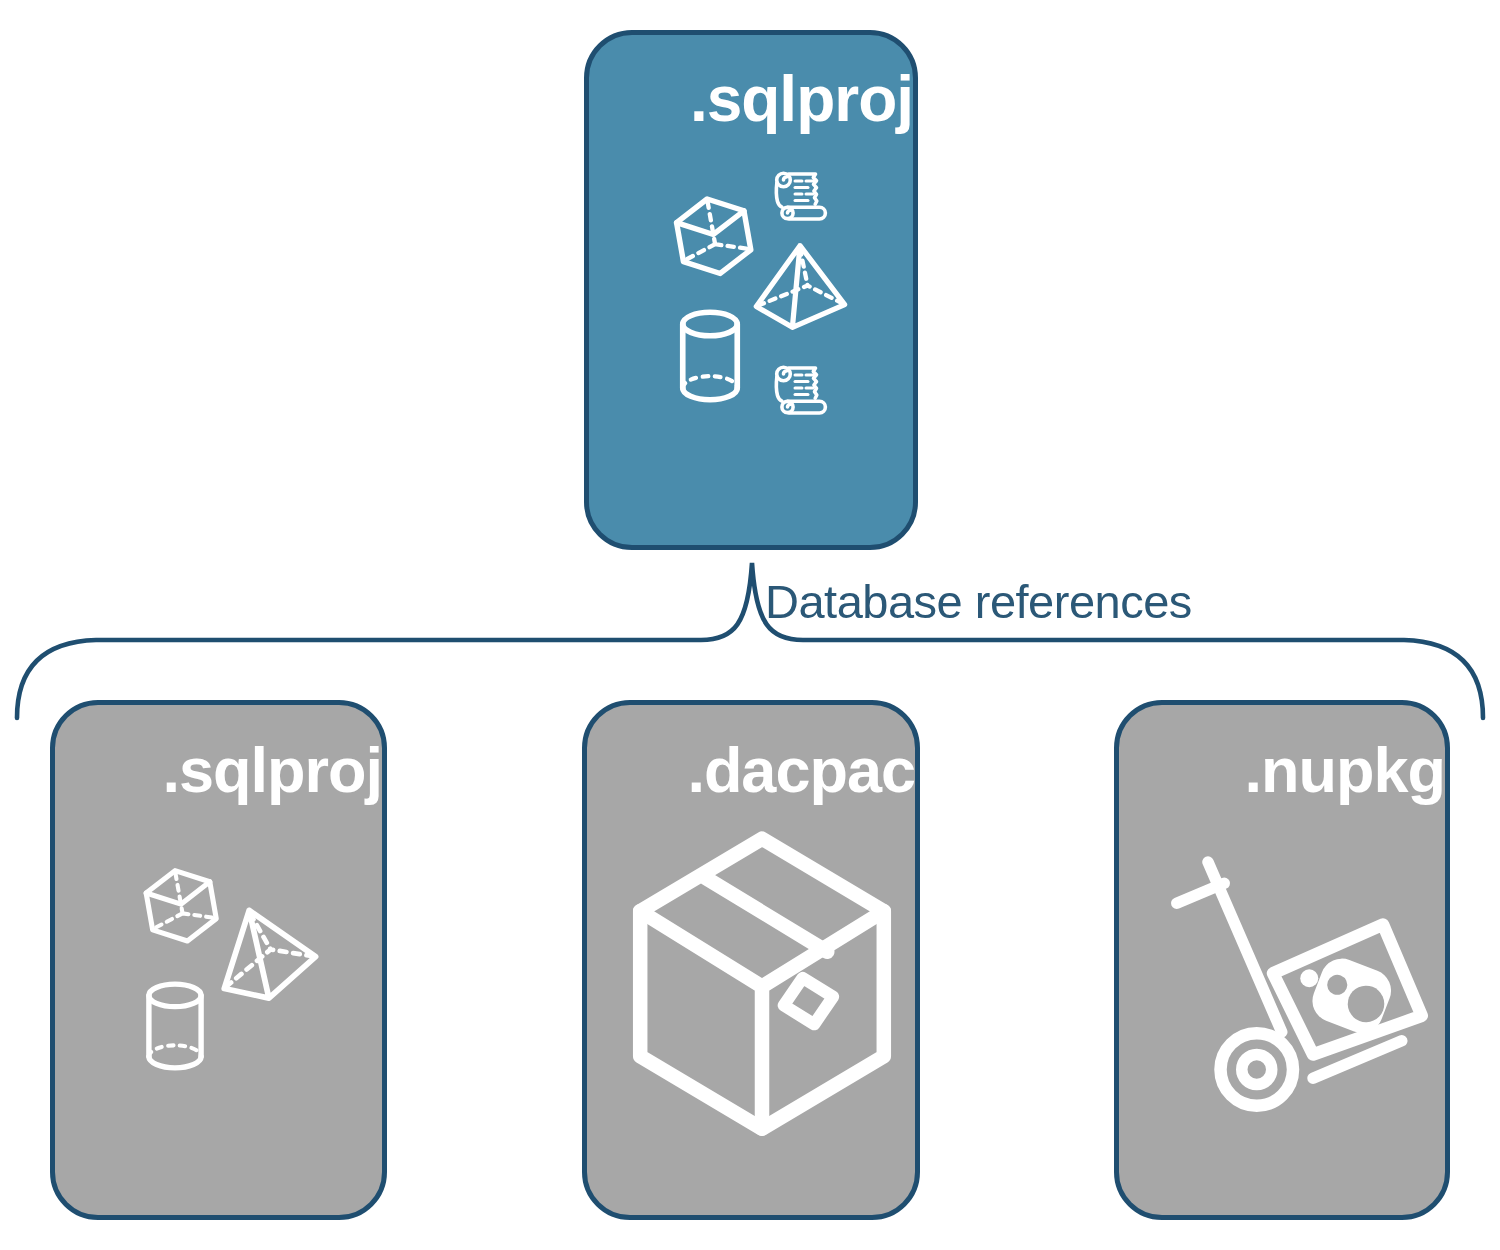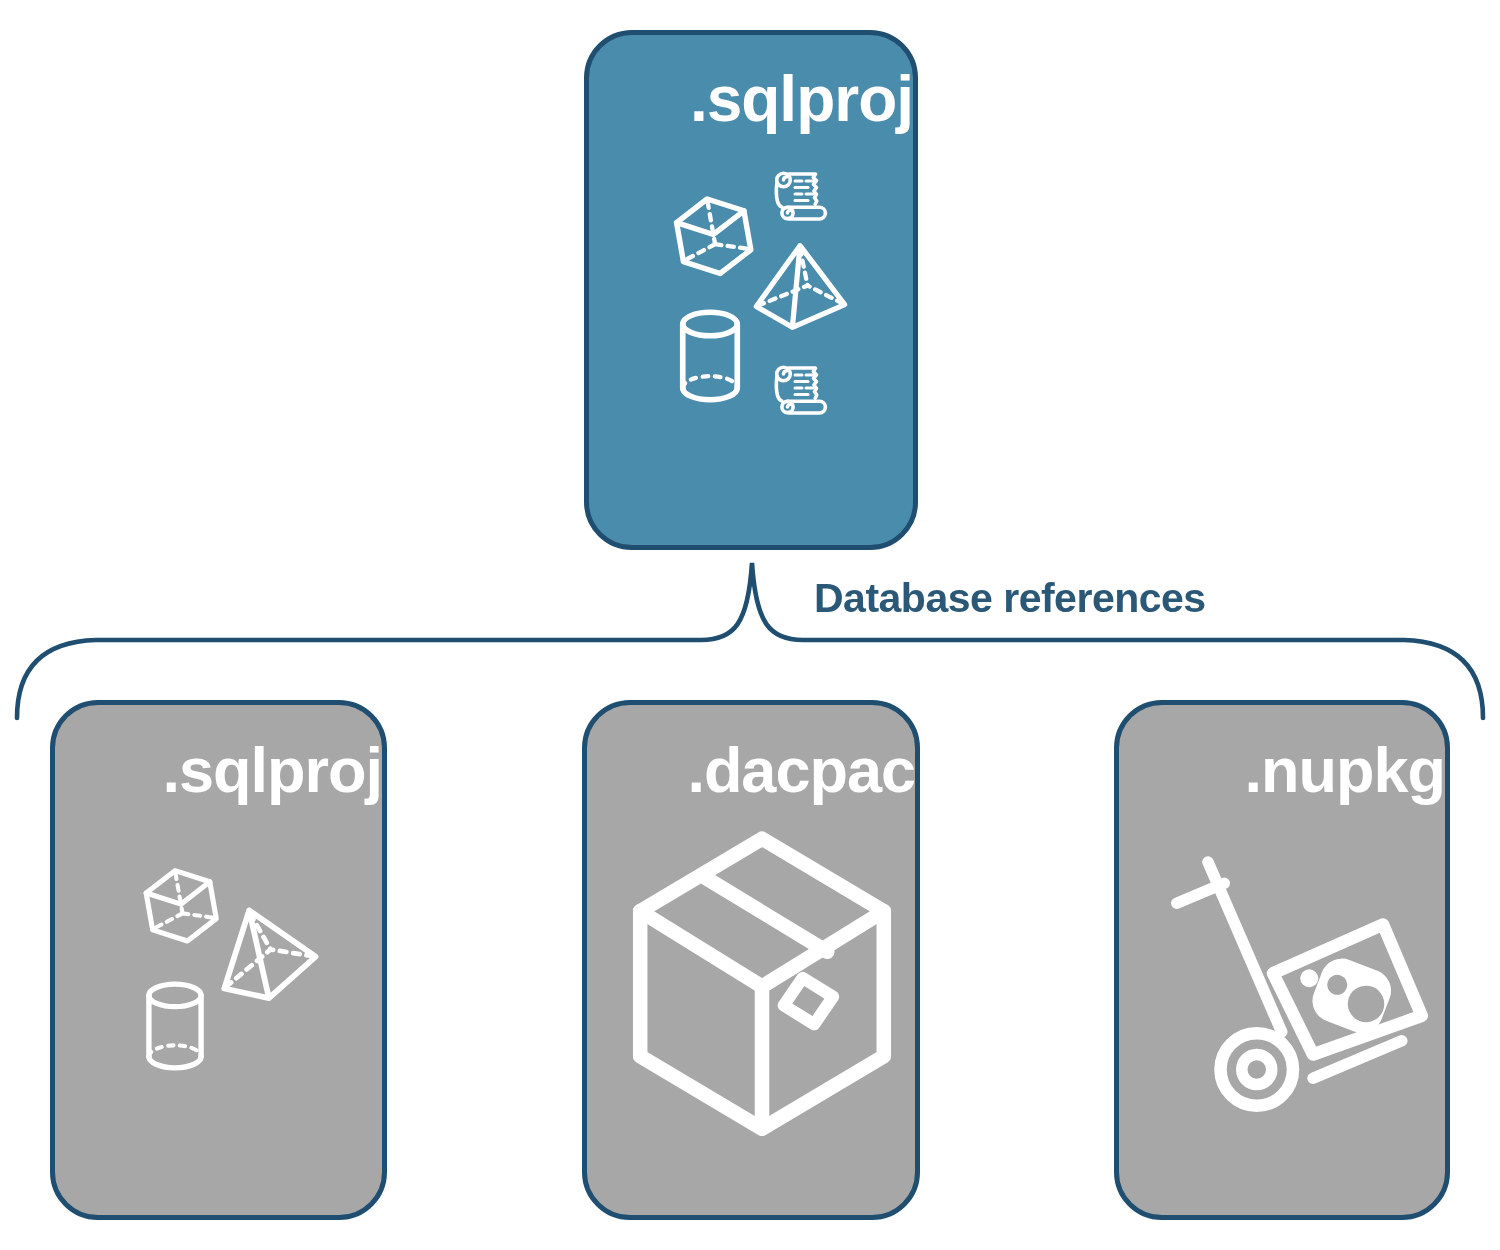--- a/index.html
+++ b/index.html
@@ -23,22 +23,22 @@
   .node-gray{background:var(--node-gray);}
   .node-label{
     display:block;text-align:right;color:#fff;font-weight:700;
     letter-spacing:-1px;line-height:1;
   }
   .node-label-root{font-size:64px;padding-top:32px;}
   .node-label-child{font-size:63px;padding-top:34px;}
   .icon{position:absolute;overflow:visible;}
   .brace-layer{position:absolute;left:0;top:0;width:1500px;height:1250px;pointer-events:none;}
   .connector-label{
-    position:absolute;left:814px;top:578px;
-    font-size:41px;font-weight:700;line-height:1;letter-spacing:-0.5px;
+    position:absolute;left:765px;top:578px;
+    font-size:47px;font-weight:400;line-height:1;letter-spacing:-0.5px;
     color:var(--label-text);white-space:nowrap;
   }
 </style>
 </head>
 <body>
 
 <svg width="0" height="0" style="position:absolute" aria-hidden="true">
   <defs>
     <g id="icon-cube" fill="none" stroke="#fff" stroke-width="6" stroke-linejoin="round" stroke-linecap="round">
       <g transform="rotate(-10 50 50)">

